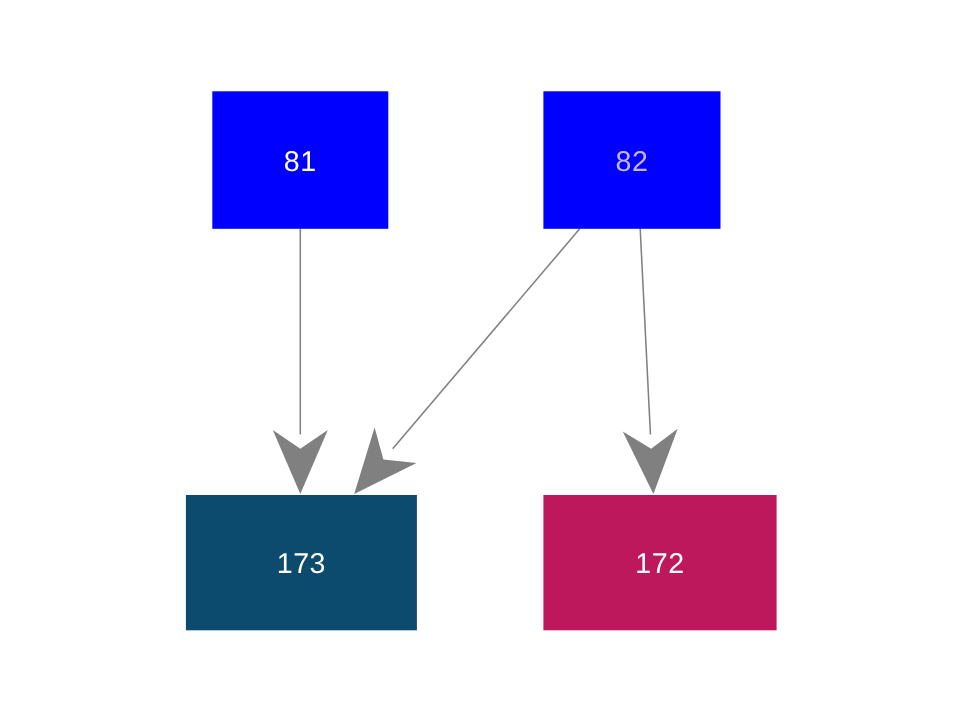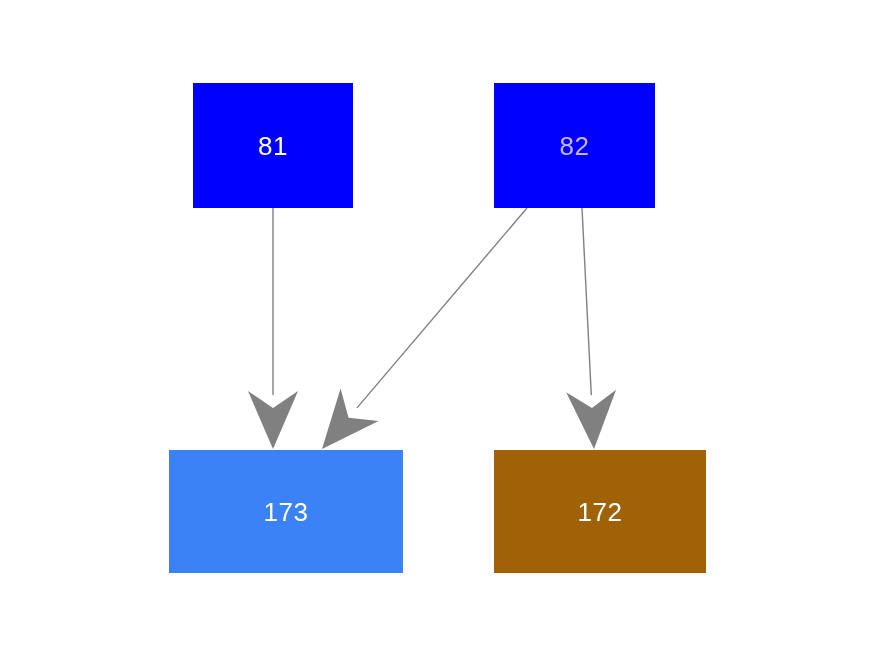--- a/index.html
+++ b/index.html
@@ -59,21 +59,21 @@
     </svg>
 
   <div class="node" style="left: 193px; top: 83px; width: 160px; height: 125px; background: rgb(0, 0, 255);">
     <span class="node-label" style="color: rgb(255, 255, 255);">81</span>
   </div>
 
   <div class="node" style="left: 494px; top: 83px; width: 161px; height: 125px; background: rgb(0, 0, 255);">
     <span class="node-label" style="color: #c4b5fd;">82</span>
   </div>
 
-  <div class="node" style="left: 169px; top: 450px; width: 234px; height: 123px; background: #3b82f6;">
+  <div class="node" style="left: 169px; top: 450px; width: 210px; height: 123px; background: #0c4a6e;">
     <span class="node-label" style="color: rgb(255, 255, 255);">173</span>
   </div>
 
-  <div class="node" style="left: 494px; top: 450px; width: 212px; height: 123px; background: #a16207;">
+  <div class="node" style="left: 494px; top: 450px; width: 212px; height: 123px; background: #be185d;">
     <span class="node-label" style="color: rgb(255, 255, 255);">172</span>
   </div>
 
 </div>
 
 </body></html>

